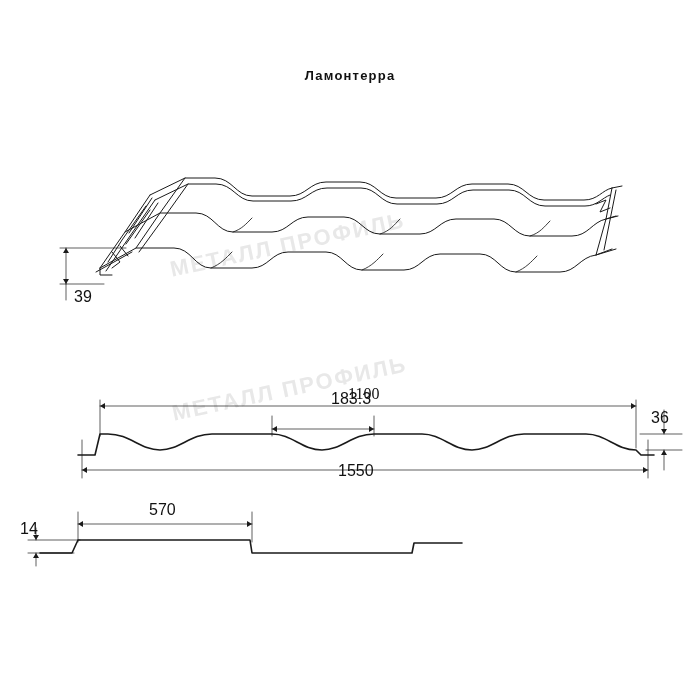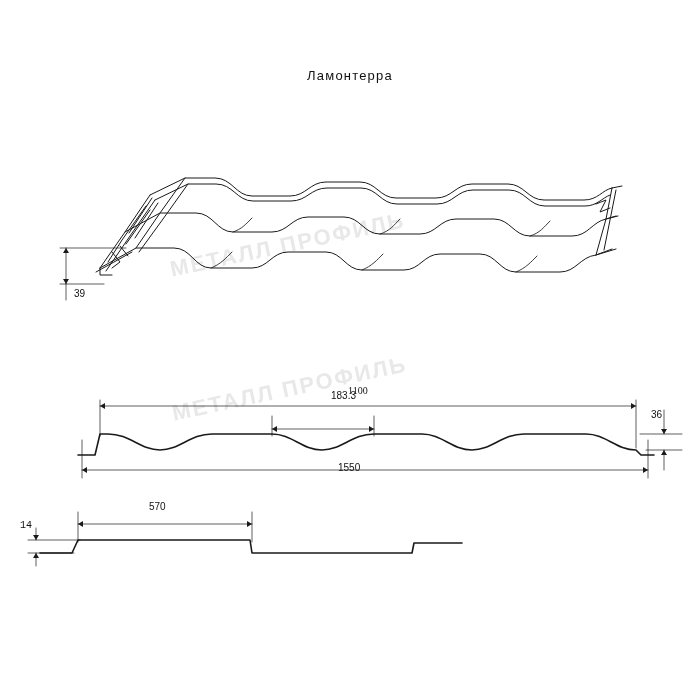--- a/index.html
+++ b/index.html
@@ -31,42 +31,42 @@
   .title {
     font-size: 27px;
     font-weight: bold;
     letter-spacing: 0.5px;
     color: #111111;
     line-height: 1;
   }
   .subtitle {
     margin-top: 12px;
     font-size: 13px;
-    font-weight: normal;
+    font-weight: bold;
     letter-spacing: 1.2px;
     color: #111111;
   }
   .svg-layer {
     position: absolute;
     left: 0; top: 0;
   }
   .wm {
     position: absolute;
     font-family: "Liberation Sans", sans-serif;
     font-weight: bold;
     color: #e8e8e8;
     letter-spacing: 2px;
     white-space: nowrap;
     user-select: none;
   }
   .wm1 { left: 168px; top: 232px; font-size: 22px; transform: rotate(-12deg); }
   .wm2 { left: 170px; top: 376px; font-size: 22px; transform: rotate(-12deg); }
   .lbl {
     position: absolute;
-    font-size: 10px;
+    font-size: 16px;
     color: #111111;
     white-space: nowrap;
   }
 </style>
 </head>
 <body>
 
 <div class="sheet">
 
   <div class="title-block">
@@ -202,15 +202,15 @@
   <div class="lbl" style="left:348px; top:385px;font-family:Liberation Serif, serif;">1100</div>
 
   <div class="lbl" style="left:301px; top:390px;margin-left:30px;">183.3</div>
 
   <div class="lbl" style="left:338px; top:462px;">1550</div>
 
   <div class="lbl" style="left:651px; top:409px;">36</div>
 
   <div class="lbl" style="left:149px; top:501px;">570</div>
 
-  <div class="lbl" style="left:20px; top:520px;font-family:Liberation Mono, monospace;">14</div>
+  <div class="lbl" style="left:20px; top:520px;">14</div>
 
 </div>
 
 </body></html>

